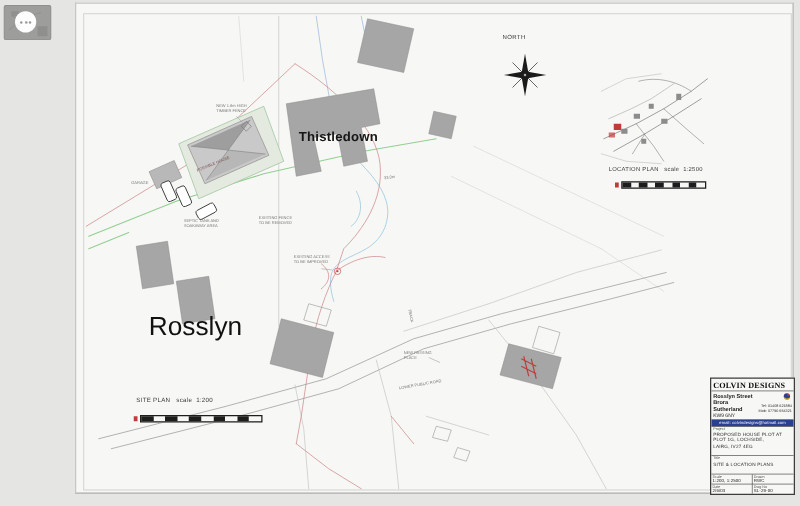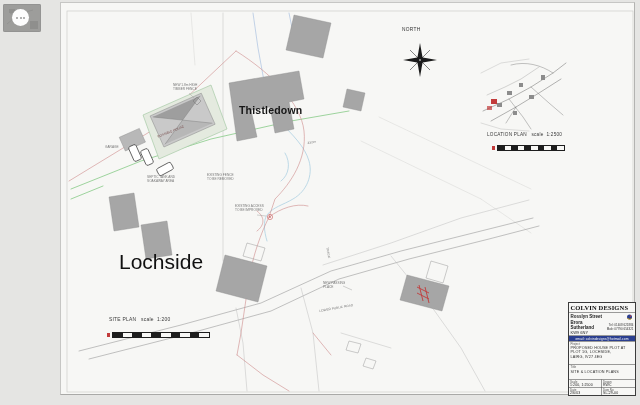--- a/index.html
+++ b/index.html
@@ -236,21 +236,21 @@
       </g>
       <g>
         <rect x="430" y="96" width="6" height="5" fill="var(--marker_red,#c23b3b)"></rect>
         <rect x="426" y="103" width="5" height="4" fill="var(--marker_red,#c23b3b)" opacity=".7"></rect>
       </g>
     </g>
   </svg>
 
   <div class="lbl lbl-north">NORTH</div>
   <div class="lbl lbl-thistledown">Thistledown</div>
-  <div class="lbl lbl-lochside">Lochside</div>
+  <div class="lbl lbl-lochside">Rosslyn</div>
 
   <div class="ann" style="left:96px;top:132px;transform:scale(.5) rotate(-22deg);color:#7a5050;">POSSIBLE HOUSE</div>
   <div class="ann" style="left:44px;top:142px;">GARAGE</div>
   <div class="ann" style="left:246px;top:138px;transform:scale(.5) rotate(-8deg);">33.0m</div>
 
   <div class="ann" style="left:86px;top:172px;">SEPTIC TANK AND
 SOAKAWAY AREA</div>
   <div class="ann" style="left:146px;top:170px;">EXISTING FENCE
 TO BE REMOVED</div>
   <div class="ann" style="left:174px;top:201px;">EXISTING ACCESS

